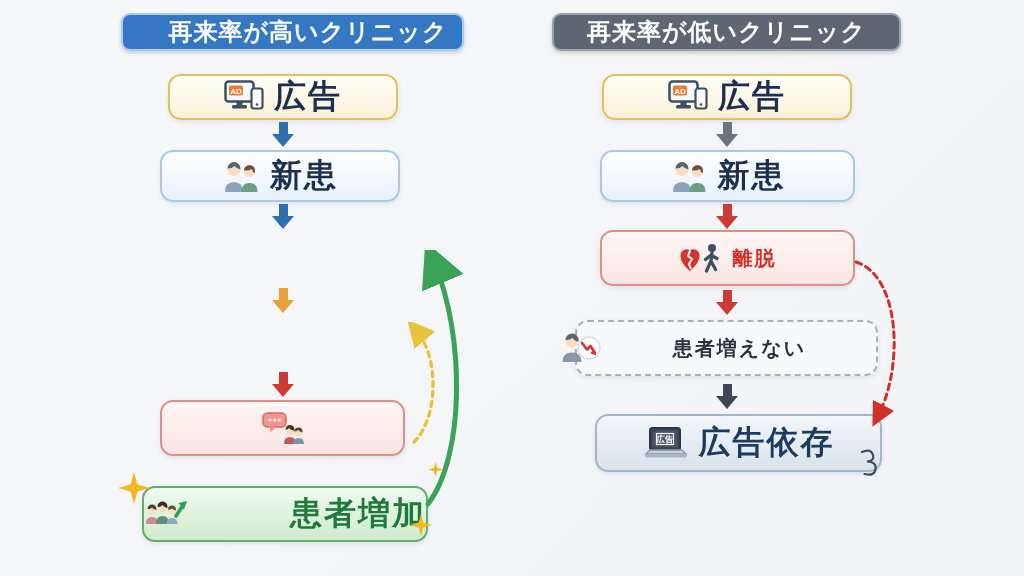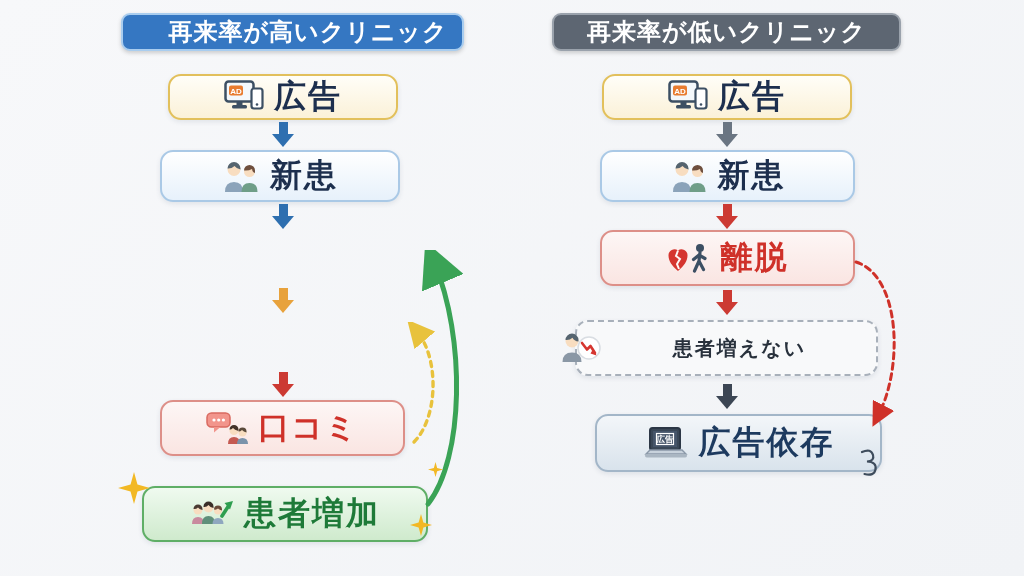--- a/index.html
+++ b/index.html
@@ -29,21 +29,21 @@
   }
   .box .icon { display:flex; align-items:center; }
   .box .icon svg { display:block; }
   .label { font-weight:bold; letter-spacing:2px; white-space:nowrap; }
 
   .yellow   { background:linear-gradient(180deg,#fffef8,#fbf1d8); border-color:#e2c05c; }
   .blue     { background:linear-gradient(180deg,#ffffff,#e7f1fb); border-color:#aac9e6; }
   .green    { background:linear-gradient(180deg,#f4faf3,#dcefdb); border-color:#8fc290; }
   .orange   { background:linear-gradient(180deg,#fffdf4,#fcf2da); border-color:#e5a93f; }
   .pink     { background:linear-gradient(180deg,#fdf6f5,#fae5e2); border-color:#dd8f88; }
-  .biggreen { background:linear-gradient(180deg,#effaef,#cfeacd); border-color:#5fae66; }
+  .biggreen { background:linear-gradient(180deg,#effaef,#cfeacd); border-color:#5fae66;justify-content:space-between; }
   .dashgray { background:#f8f9fa; border:2.5px dashed #a8b0ba; }
   .bluegray { background:linear-gradient(180deg,#f3f6f9,#d9e3ec); border-color:#a3b6c8; }
 
   .navy   { color:#1d2f4e; }
   .greent { color:#256d3f; }
   .oranget{ color:#e5920a; }
   .redt   { color:#cf3129; }
   .dgreent{ color:#1e7a38; }
   .darkt  { color:#28313c; }
   .steelt { color:#1d3a5f; }
@@ -124,21 +124,20 @@
           <circle cx="12.7" cy="9" r="1.6" fill="#ffffff"></circle>
           <circle cx="17.4" cy="9" r="1.6" fill="#ffffff"></circle>
         <circle cx="28" cy="19.5" r="4.5" fill="#f8ddc0"></circle>
         <path d="M23.5 18.5 a4.5 4.5 0 0 1 9 0 l0 1.5 q-4 -1 -5.5 -3 q-2 2 -3.5 1.5 z" fill="#423229"></path>
         <path d="M22 33 q0 -7 6 -7 q6 0 6 7 z" fill="#c45a52"></path>
         <circle cx="36.5" cy="21.5" r="4" fill="#f8ddc0"></circle>
         <path d="M32.5 20.5 a4 4 0 0 1 8 0 l0 1 q-3 -0.6 -4.5 -2.5 q-1.5 1.5 -3.5 1.5 z" fill="#5a4a3a"></path>
         <path d="M31 33 q0 -6 5.5 -6 q5.5 0 5.5 6 z" fill="#7a93ab"></path>
       </svg>
     </span>
-    <span class="label redt" style="font-size:31px">口コミ</span>
   </div>
 
   <div class="box biggreen" style="left:142px;top:486px;width:286px;height:56px">
     <span class="icon">
       <svg width="44" height="34" viewBox="0 0 44 34">
         <circle cx="8" cy="13" r="4.5" fill="#f8ddc0"></circle>
         <path d="M3.5 12 a4.5 4.5 0 0 1 9 0 l0 1 q-3 -0.5 -4.5 -2.5 q-2 2 -4.5 1.5 z" fill="#4a3a32"></path>
         <path d="M2 27 q0 -7 6 -7 q6 0 6 7 z" fill="#c98a9e"></path>
         <circle cx="18.5" cy="10.5" r="5" fill="#f8ddc0"></circle>
         <path d="M13.5 9.5 a5 5 0 0 1 10 0 l0 1.5 q-3.5 -0.5 -5 -3 q-2 2.5 -5 2 z" fill="#3a2e28"></path>
@@ -223,21 +222,21 @@
 
   <div class="box pink" style="left:600px;top:230px;width:255px;height:56px">
     <span class="icon">
       <svg width="44" height="32" viewBox="0 0 44 32">
         <path d="M11 29 C5 24 1.5 19 1.5 13.5 A6 6 0 0 1 11 8.5 A6 6 0 0 1 20.5 13.5 C20.5 19 17 24 11 29 Z" fill="#d5352f"></path>
         <polyline points="11,8.5 9,14 13,17 10,22 12,27" fill="none" stroke="#fdf6f5" stroke-width="2"></polyline>
         <circle cx="33" cy="6" r="4" fill="#3c4f63"></circle>
         <path d="M33 10.5 L32 19 M32 13 L26.5 17.5 M32 13 L38 16.5 M32 19 L27.5 29 M32 19 L36.5 27.5" stroke="#3c4f63" stroke-width="3.2" stroke-linecap="round" fill="none"></path>
       </svg>
     </span>
-    <span class="label redt" style="font-size:32px">離脱</span>
+    <span class="label redt" style="font-size:20px">離脱</span>
   </div>
 
   <div class="arrow" style="left:716px;top:290px;color:#cc3a33">
       <div class="stem"></div>
       <div class="head"></div>
     </div>
 
   <div class="box dashgray" style="left:575px;top:320px;width:303px;height:56px;padding-left:26px">
     <span class="icon overlap-icon">
       <svg width="42" height="36" viewBox="0 0 42 36">

